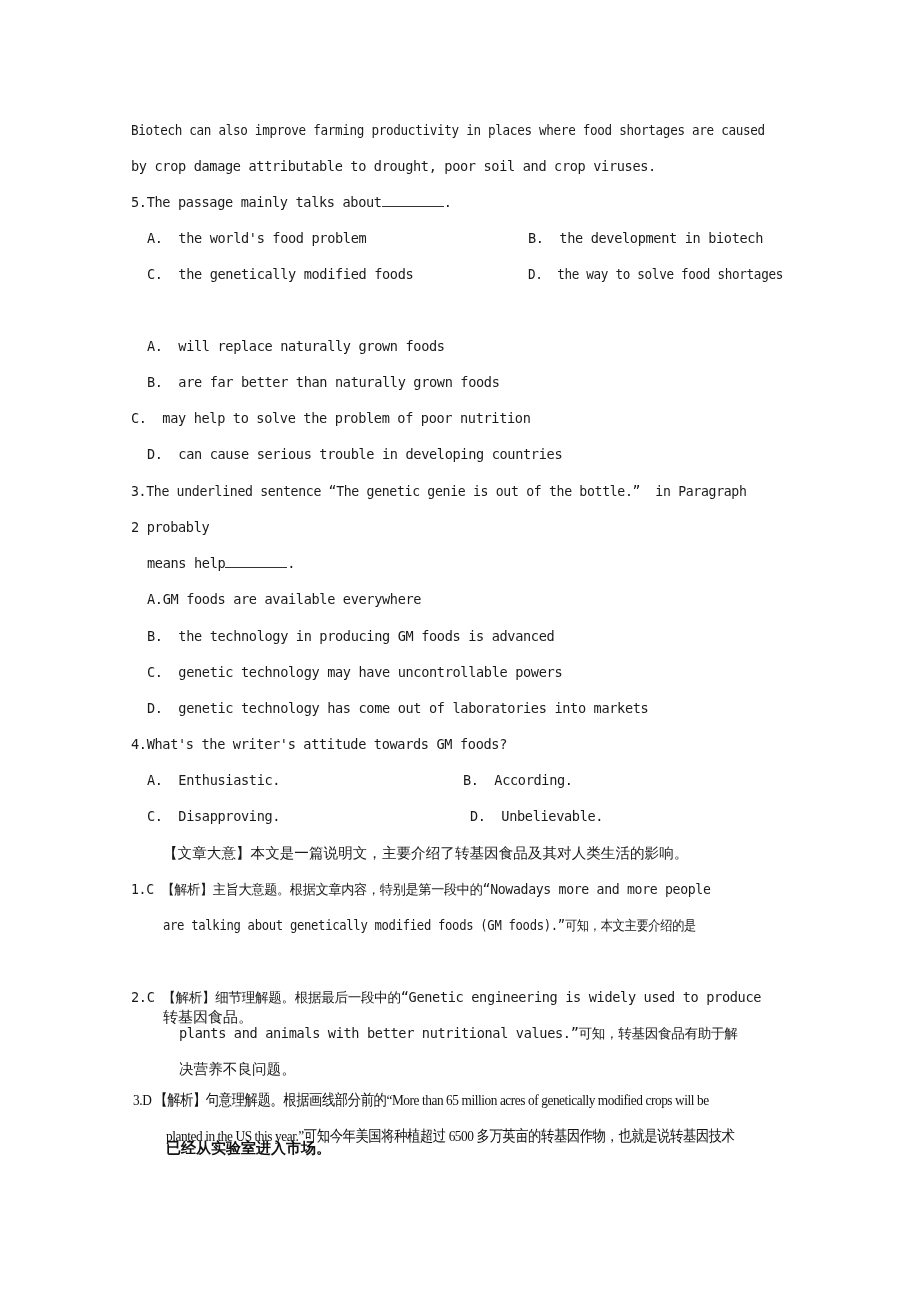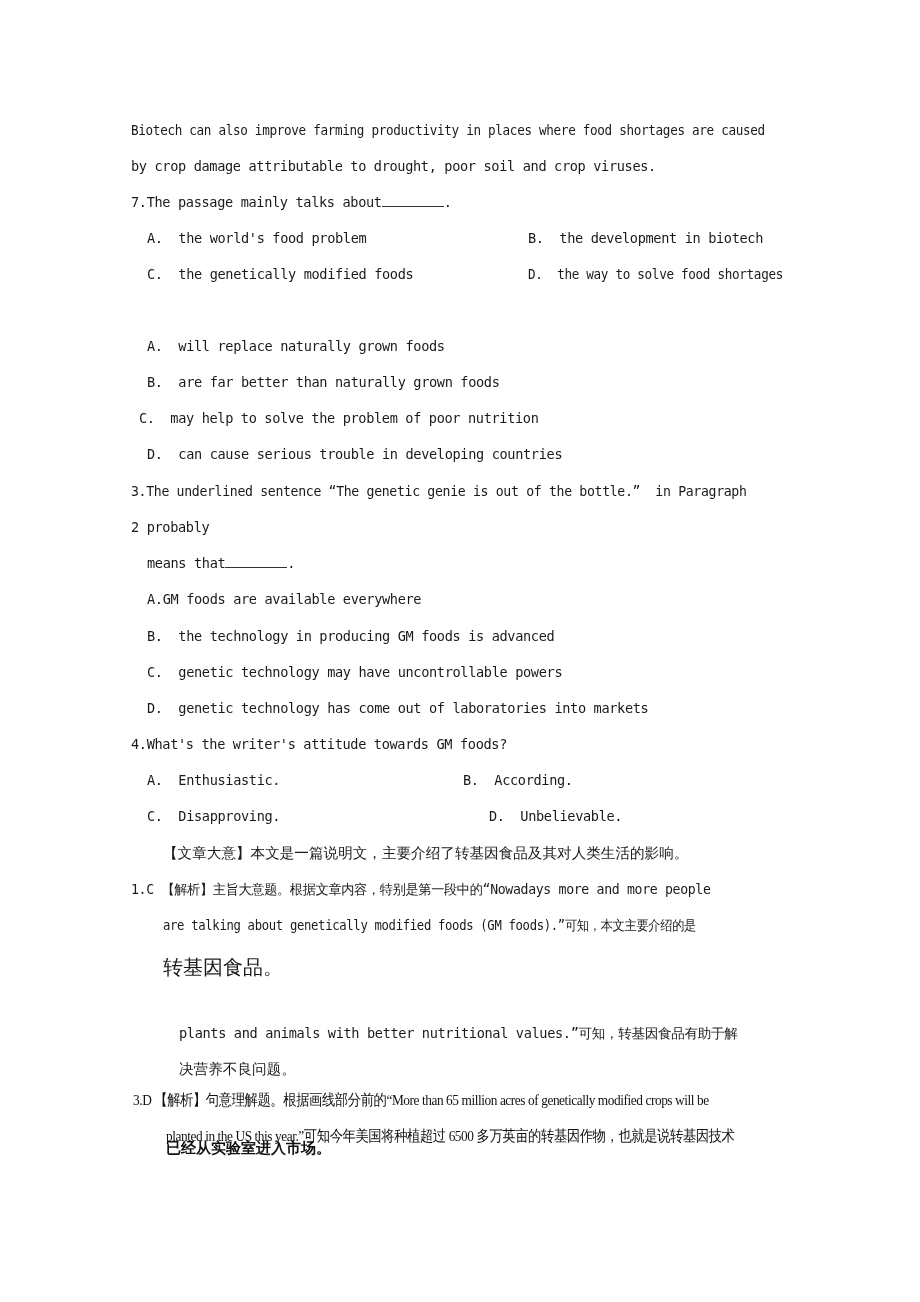--- a/index.html
+++ b/index.html
@@ -25,51 +25,52 @@
     .blank { display: inline-block; width: 62px; border-bottom: 1px solid #333; height: 13px; vertical-align: baseline; }
   </style>
 </head>
 <body>
 
 <div class="page">
 
   <div class="line" style="left:131px; top:120px; transform:scaleX(0.93);">Biotech can also improve farming productivity in places where food shortages are caused</div>
   <div class="line" style="left:131px; top:156px;">by crop damage attributable to drought, poor soil and crop viruses.</div>
 
-  <div class="line" style="left:131px; top:192px;"><span>7.The passage mainly talks about</span><span class="blank"></span><span>.</span></div>
+  <div class="line" style="left:131px; top:192px;"><span>5.The passage mainly talks about</span><span class="blank"></span><span>.</span></div>
   <div class="line" style="left:147px; top:228px;">A.  the world's food problem</div>
   <div class="line" style="left:528px; top:228px;">B.  the development in biotech</div>
   <div class="line" style="left:147px; top:264px;">C.  the genetically modified foods</div>
   <div class="line" style="left:528px; top:264px; transform:scaleX(0.93);">D.  the way to solve food shortages</div>
 
   <div class="line" style="left:147px; top:336px;">A.  will replace naturally grown foods</div>
   <div class="line" style="left:147px; top:372px;">B.  are far better than naturally grown foods</div>
-  <div class="line" style="left:139px; top:408px;">C.  may help to solve the problem of poor nutrition</div>
+  <div class="line" style="left:131px; top:408px;">C.  may help to solve the problem of poor nutrition</div>
   <div class="line" style="left:147px; top:444px;">D.  can cause serious trouble in developing countries</div>
 
   <div class="line" style="left:131px; top:481px; transform:scaleX(0.97);">3.The underlined sentence “The genetic genie is out of the bottle.”  in Paragraph</div>
   <div class="line" style="left:131px; top:517px;">2 probably</div>
-  <div class="line" style="left:147px; top:553px;"><span>means that</span><span class="blank"></span><span>.</span></div>
+  <div class="line" style="left:147px; top:553px;"><span>means help</span><span class="blank"></span><span>.</span></div>
   <div class="line" style="left:147px; top:589px;">A.GM foods are available everywhere</div>
   <div class="line" style="left:147px; top:626px;">B.  the technology in producing GM foods is advanced</div>
   <div class="line" style="left:147px; top:662px;">C.  genetic technology may have uncontrollable powers</div>
   <div class="line" style="left:147px; top:698px;">D.  genetic technology has come out of laboratories into markets</div>
 
   <div class="line" style="left:131px; top:734px;">4.What's the writer's attitude towards GM foods?</div>
   <div class="line" style="left:147px; top:770px;">A.  Enthusiastic.</div>
   <div class="line" style="left:463px; top:770px;">B.  According.</div>
   <div class="line" style="left:147px; top:806px;">C.  Disapproving.</div>
-  <div class="line" style="left:482px; top:806px;padding-left:7px;">D.  Unbelievable.</div>
+  <div class="line" style="left:463px; top:806px;padding-left:7px;">D.  Unbelievable.</div>
 
   <div class="line cn" style="left:163px; top:843px; font-size:14.6px;">【文章大意】本文是一篇说明文，主要介绍了转基因食品及其对人类生活的影响。</div>
 
   <div class="line" style="left:131px; top:879px; transform:scaleX(0.97);">1.C 【解析】主旨大意题。根据文章内容，特别是第一段中的“Nowadays more and more people</div>
   <div class="line" style="left:163px; top:915px; transform:scaleX(0.9);">are talking about genetically modified foods (GM foods).”可知，本文主要介绍的是</div>
-  <div class="line cn" style="left:163px; top:957px; font-size:20px;">转基因食品。</div>
+  <div class="line cn" style="left:163px; top:1007px; font-size:15px;">转基因食品。</div>
 
+  <div class="line" style="left:131px; top:987px;">2.C 【解析】细节理解题。根据最后一段中的“Genetic engineering is widely used to produce</div>
   <div class="line" style="left:179px; top:1023px;">plants and animals with better nutritional values.”可知，转基因食品有助于解</div>
   <div class="line cn" style="left:179px; top:1059px; font-size:14.6px;">决营养不良问题。</div>
 
   <div class="line serif" style="left:133px; top:1090px; transform:scaleX(0.86);">3.D 【解析】句意理解题。根据画线部分前的“More than 65 million acres of genetically modified crops will be</div>
   <div class="line serif" style="left:166px; top:1126px; transform:scaleX(0.86);">planted in the US this year.”可知今年美国将种植超过 6500 多万英亩的转基因作物，也就是说转基因技术</div>
   <div class="line serif cn" style="left:166px; top:1138px; font-size:15px;font-weight:bold;">已经从实验室进入市场。</div>
 
 </div>
 
 </body></html>

